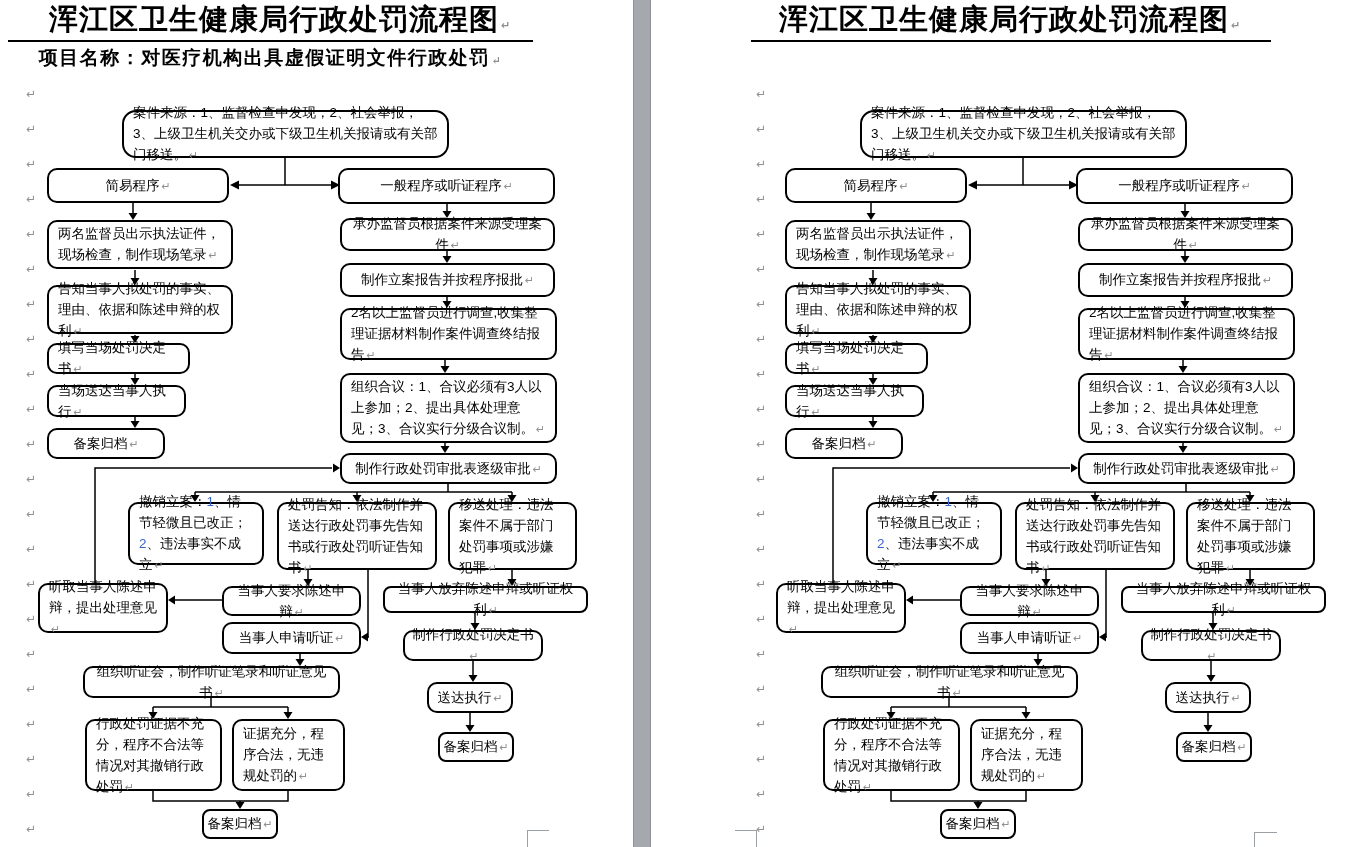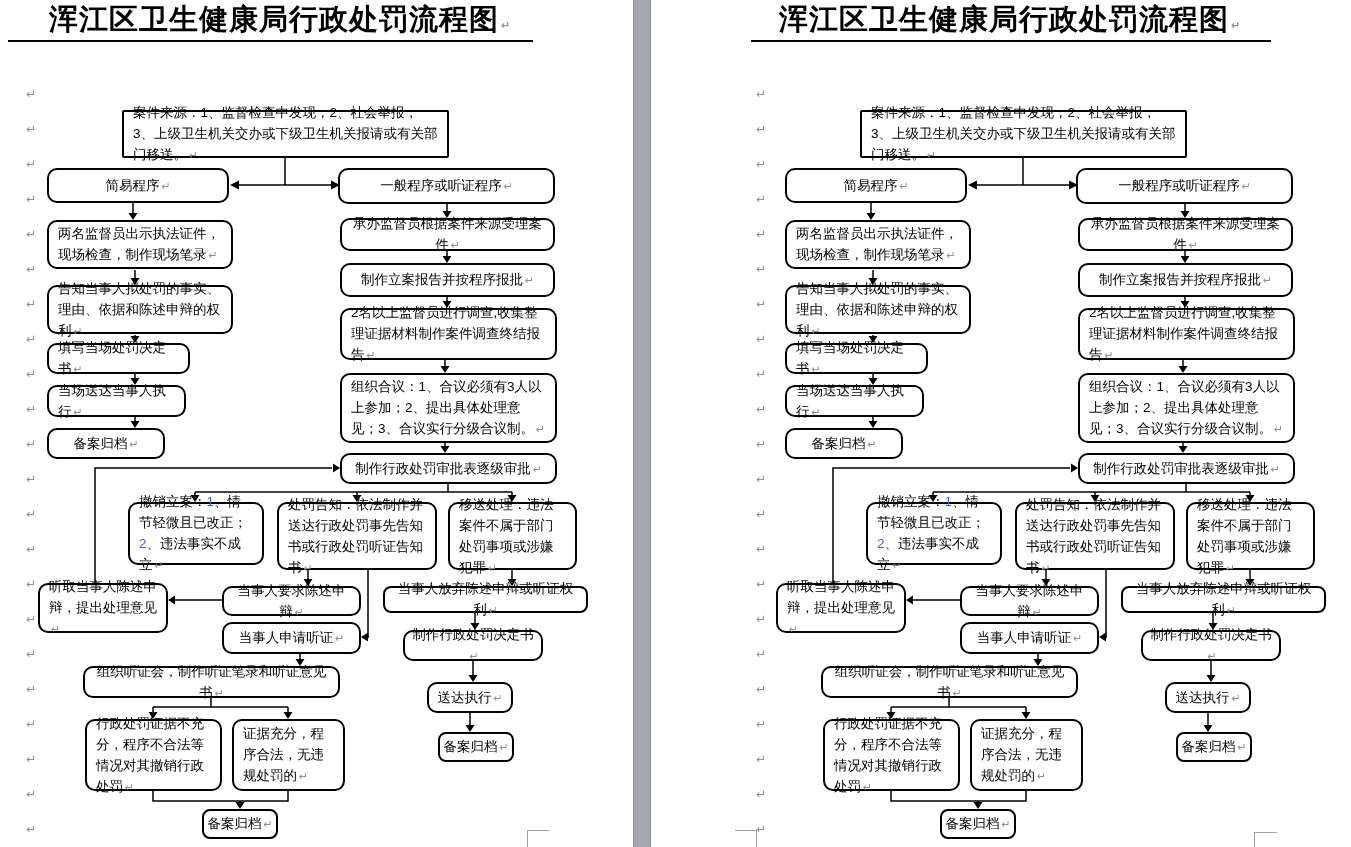--- a/index.html
+++ b/index.html
@@ -15,21 +15,21 @@
   .doc-subtitle{position:absolute;font-family:"Liberation Serif","DejaVu Serif",serif;
                 font-weight:bold;font-size:19px;letter-spacing:1.5px;line-height:26px;
                 text-align:center;}
   
   .flow{position:absolute;top:0;left:0;width:633px;height:847px;}
   .flow svg{position:absolute;top:0;left:0;}
   .bx{position:absolute;border:2px solid #000;border-radius:10px;background:#fff;
       box-sizing:border-box;display:flex;align-items:center;font-size:13.5px;
       line-height:21px;padding:1px 9px;text-align:left;}
   .bx.c{justify-content:center;text-align:center;}
-  .bx.big{border-radius:2px;}
+  .bx.big{border-radius:14px;}
   .t{width:100%;}
   .cr{color:#909090;font-size:11px;margin-left:2px;}
   .num{color:#3a66cc;}
   
   .margin-marks{position:absolute;top:0;width:14px;height:847px;}
   .mm{position:absolute;left:0;color:#909090;font-size:12px;line-height:12px;}
   .cm-h{position:absolute;height:1px;background:#9aa0a4;}
   .cm-v{position:absolute;width:1px;background:#9aa0a4;}
   line,path{stroke:#000;stroke-width:1.5;fill:none;}
   polygon{fill:#000;stroke:none;}
@@ -100,20 +100,21 @@
         <path d="M473 660 V675"></path>
           <polygon points="468.5,675 477.5,675 473,682"></polygon>
         <path d="M470 713 V725"></path>
           <polygon points="465.5,725 474.5,725 470,732"></polygon>
       </g>
     </defs>
   </svg>
 
   <div class="doc-title" style="left:0;top:3;width:560px"><span>浑江区卫生健康局行政处罚流程图</span><span class="cr">↵</span></div>
   <div class="title-rule" style="left:8px;top:40px;width:525px"></div>
+  <div class="doc-subtitle" style="left:8px;top:45px;width:525px"><span>项目名称：对医疗机构出具虚假证明文件行政处罚</span><span class="cr">↵</span></div>
   <div class="margin-marks" style="left:26px">
       <span class="mm" style="top: 88px;">↵</span>
       <span class="mm" style="top: 123px;">↵</span>
       <span class="mm" style="top: 158px;">↵</span>
       <span class="mm" style="top: 193px;">↵</span>
       <span class="mm" style="top: 228px;">↵</span>
       <span class="mm" style="top: 263px;">↵</span>
       <span class="mm" style="top: 298px;">↵</span>
       <span class="mm" style="top: 333px;">↵</span>
       <span class="mm" style="top: 368px;">↵</span>

